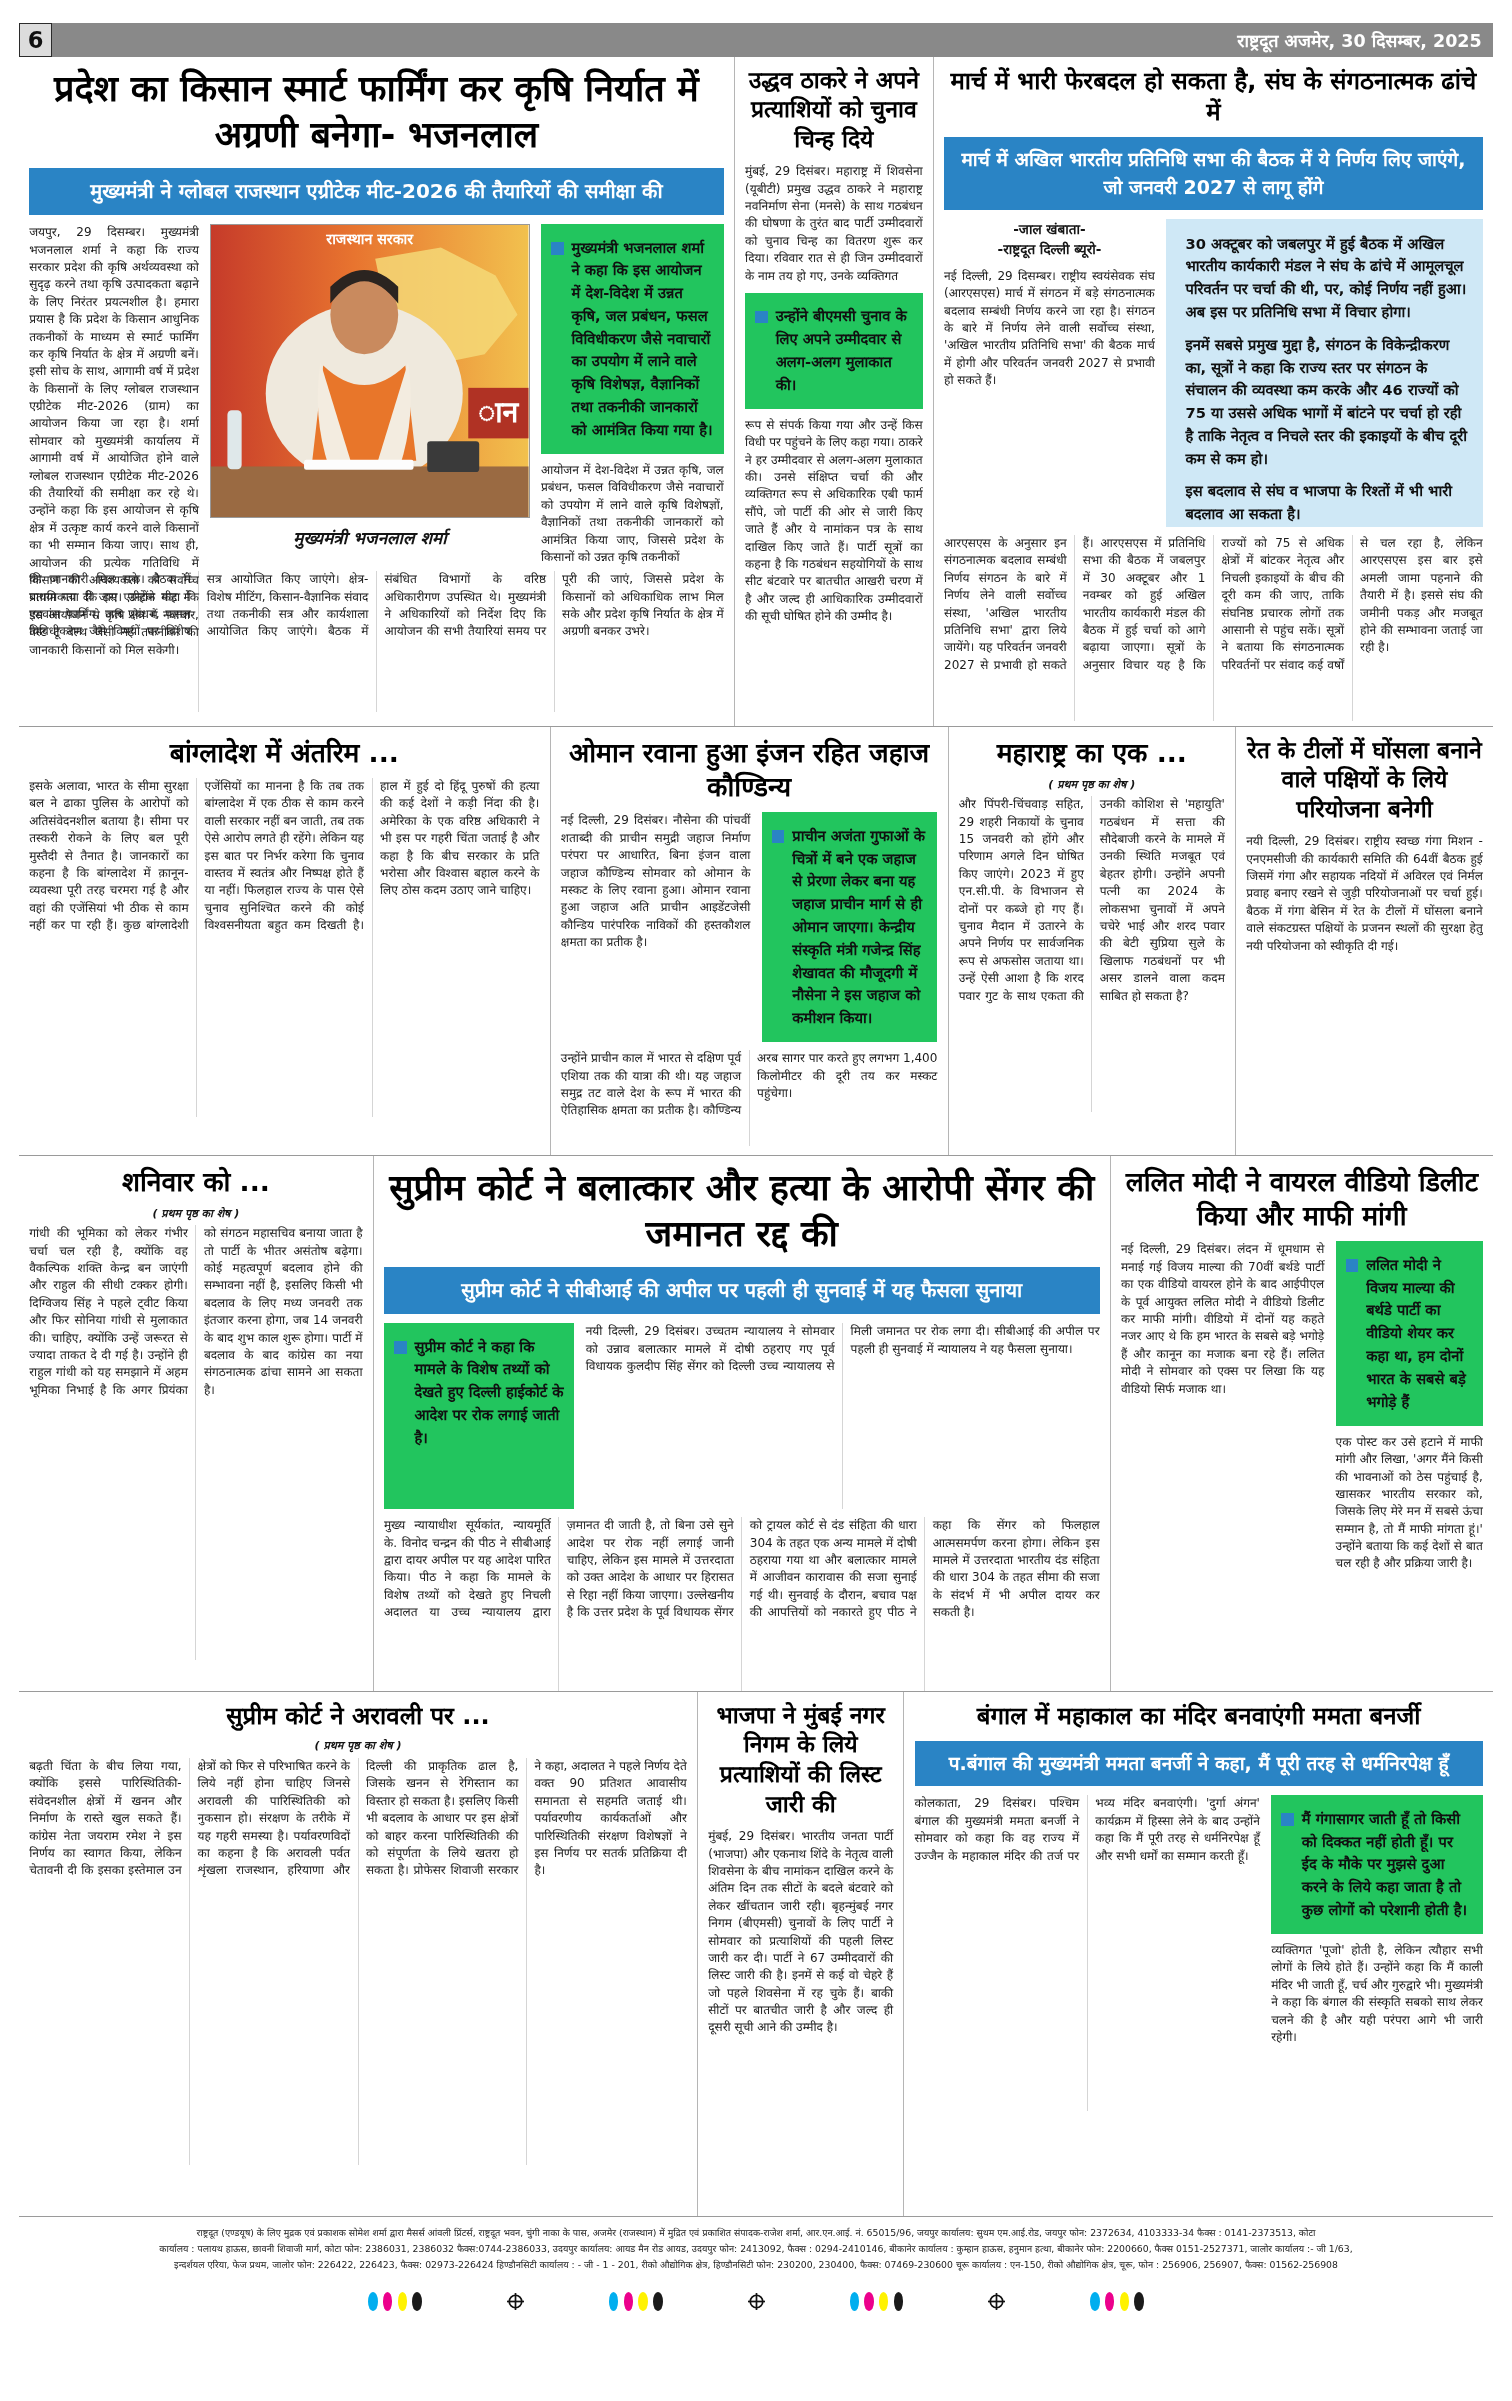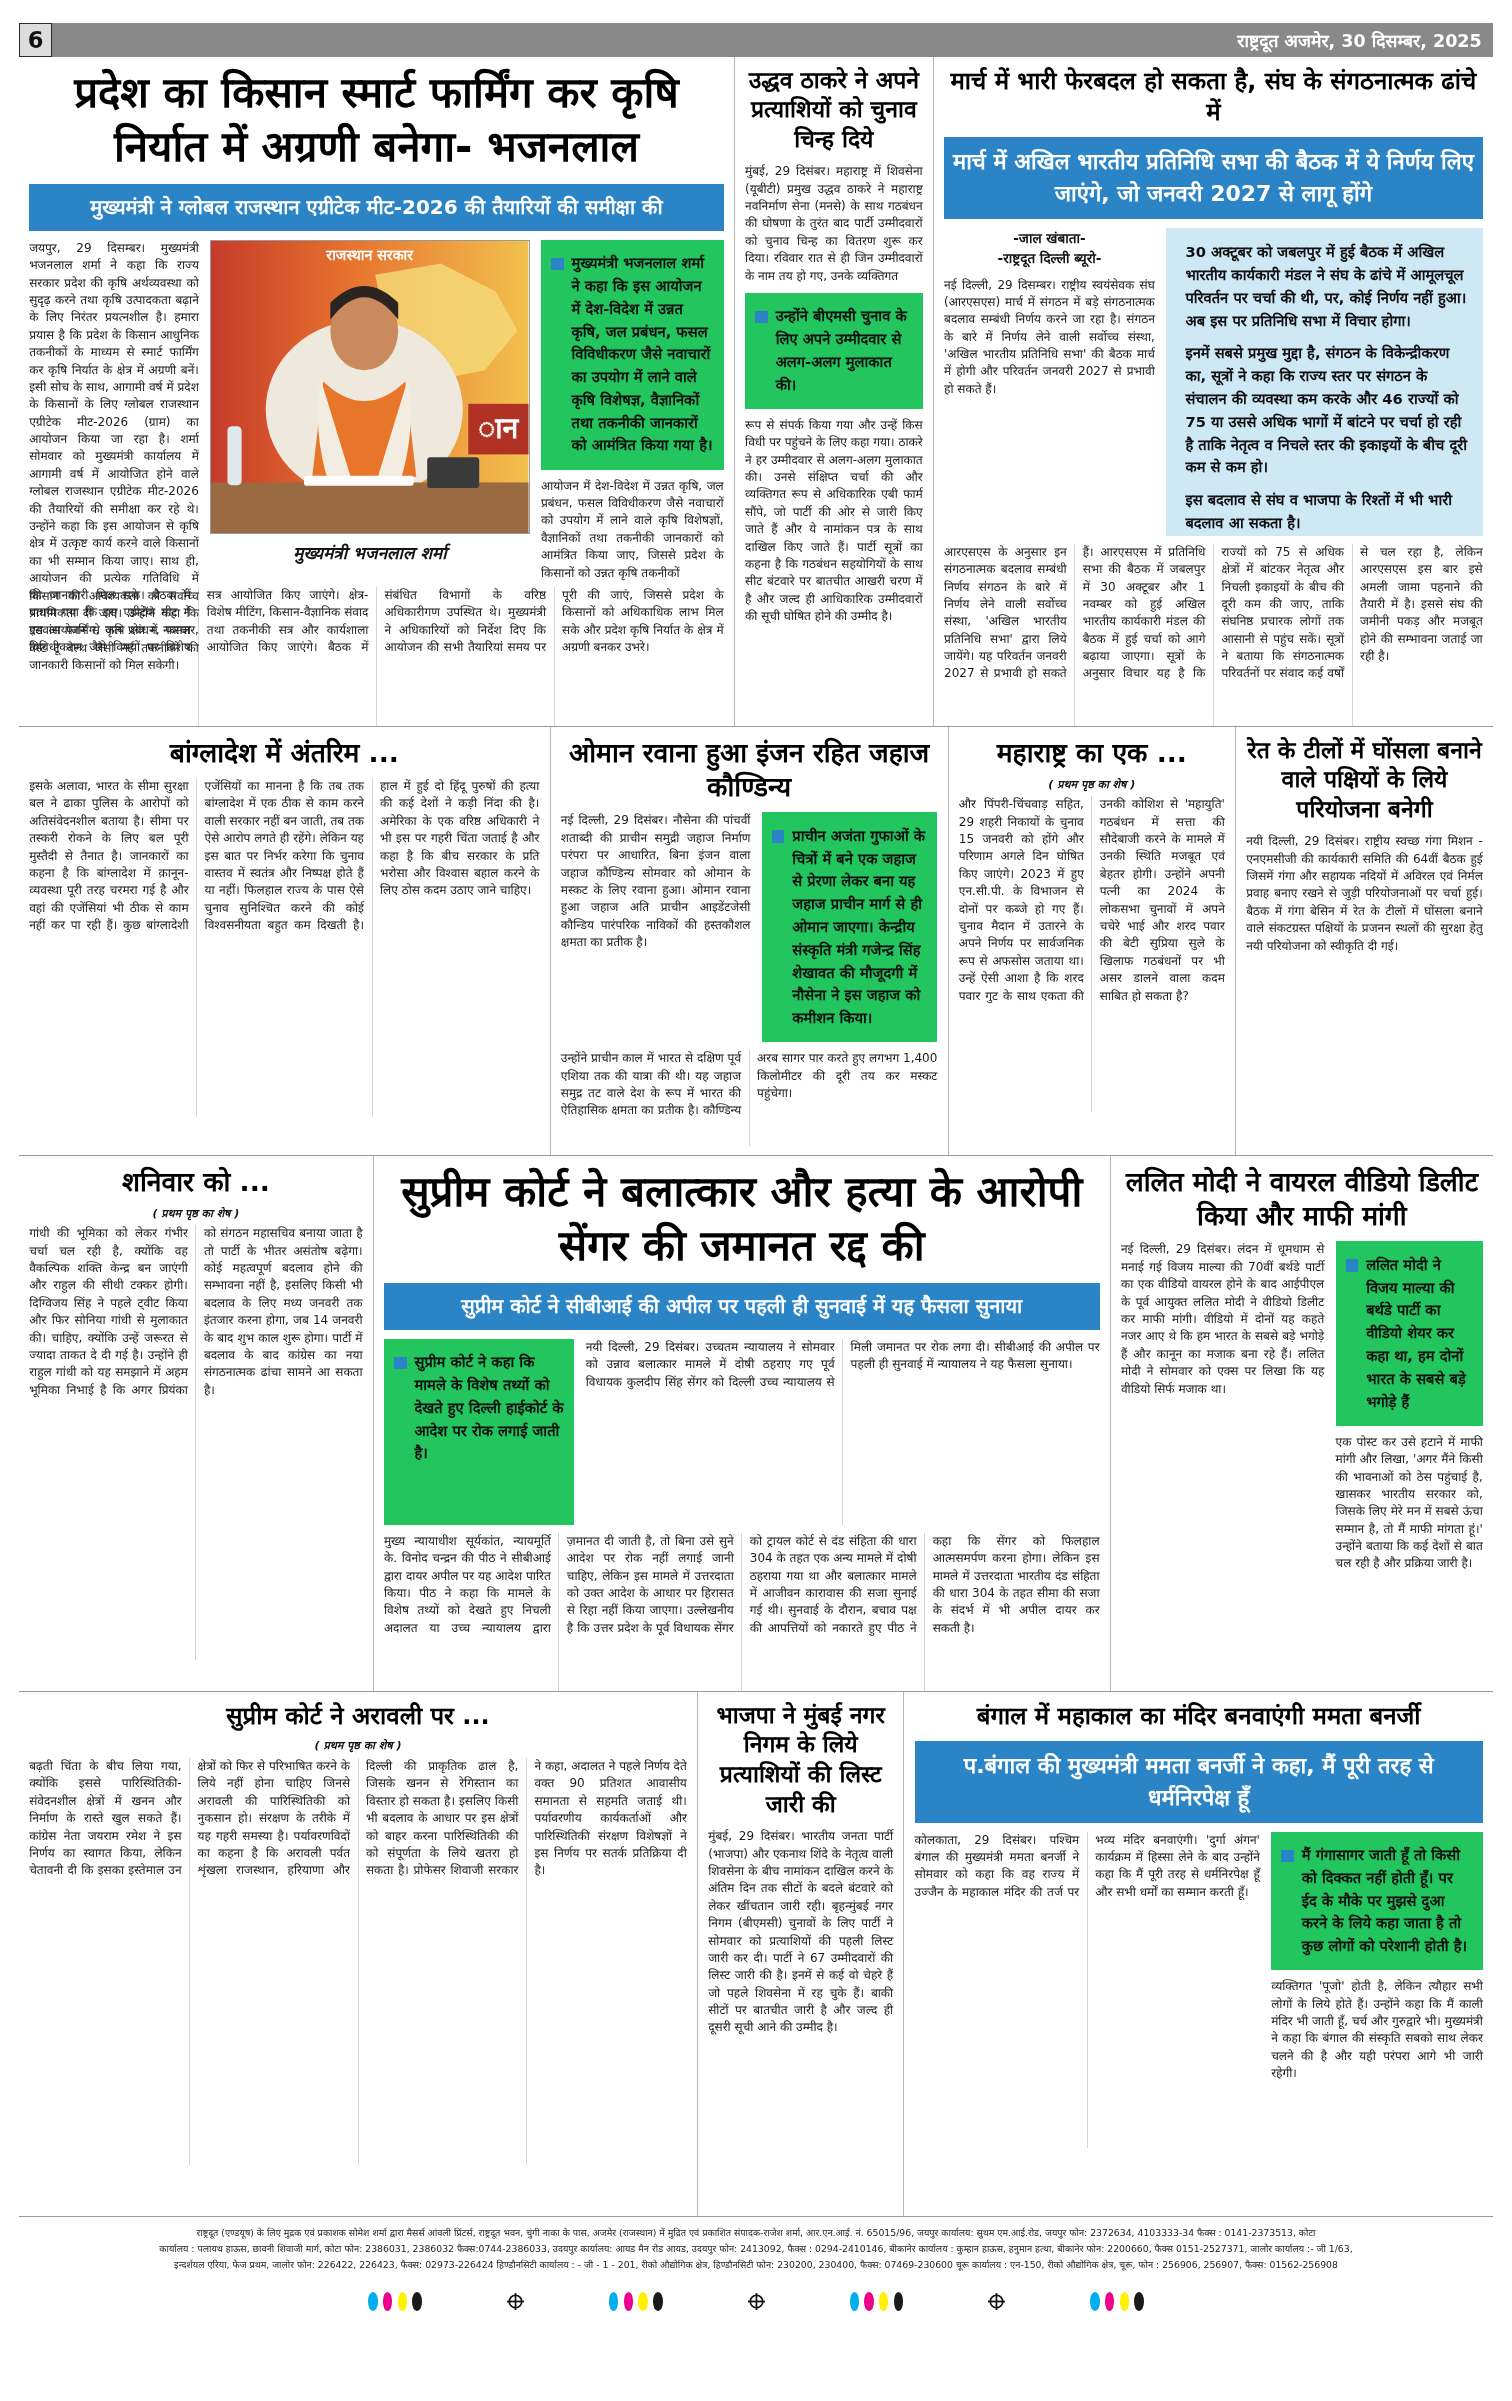--- a/index.html
+++ b/index.html
@@ -14,28 +14,28 @@
   .pagenum { width: 33px; background: #dcdcdc; border: 1.7px solid #2b2b2b; color: #111;
     font-weight: bold; font-size: 22.6px; display: flex; align-items: center; justify-content: center; }
   .mast-title { flex: 1; display: flex; align-items: center; justify-content: flex-end;
     padding-right: 11.3px; color: #fff; font-weight: bold; font-size: 17.5px; }
   
   .band { display: flex; align-items: stretch; }
   .band + .band { border-top: 1.1px solid #9a9a9a; }
   .art { padding: 9px 10.2px; overflow: hidden; }
   .art + .art { border-left: 1.1px solid #b5b5b5; }
   .hl { font-weight: bold; text-align: center; line-height: 1.3; color: #000; }
-  .h-xxl { font-size: 42px; }
+  .h-xxl { font-size: 36px; }
   .h-xl  { font-size: 24px; }
   .h-lg  { font-size: 26.5px; }
   .h-md  { font-size: 23px; }
   .bluebar { background: #2a84c5; color: #fff; font-weight: bold; text-align: center;
     padding: 9px 6.8px; margin: 9px 0; line-height: 1.45; }
   .bb-lg { font-size: 20px; }
-  .bb-md { font-size: 22px; }
+  .bb-md { font-size: 19px; }
   .body { font-size: 12px; line-height: 1.45; text-align: justify; color: #1b1b1b; }
   .cols2 { column-count: 2; column-gap: 16px; column-rule: 0.6px solid #d5d5d5; }
   .cols3 { column-count: 3; column-gap: 16px; column-rule: 0.6px solid #d5d5d5; }
   .cols4 { column-count: 4; column-gap: 16px; column-rule: 0.6px solid #d5d5d5; }
   .row { display: flex; gap: 11.3px; margin: 8px 0; }
   .bbox { background: #22c55e; padding: 12.4px 10.2px; display: flex; gap: 8px; align-items: flex-start; }
   .bbox .sq { width: 12.4px; height: 12.4px; background: #2a84c5; flex: none; margin-top: 5.6px; }
   .btxt { font-size: 14.7px; font-weight: bold; line-height: 1.55; color: #101010; text-align: left; }
   .bstack { background: #cfe8f6; padding: 13.6px 11.3px; display: flex; flex-direction: column; gap: 10px; }
   .bitem { display: flex; gap: 8px; align-items: flex-start; }

